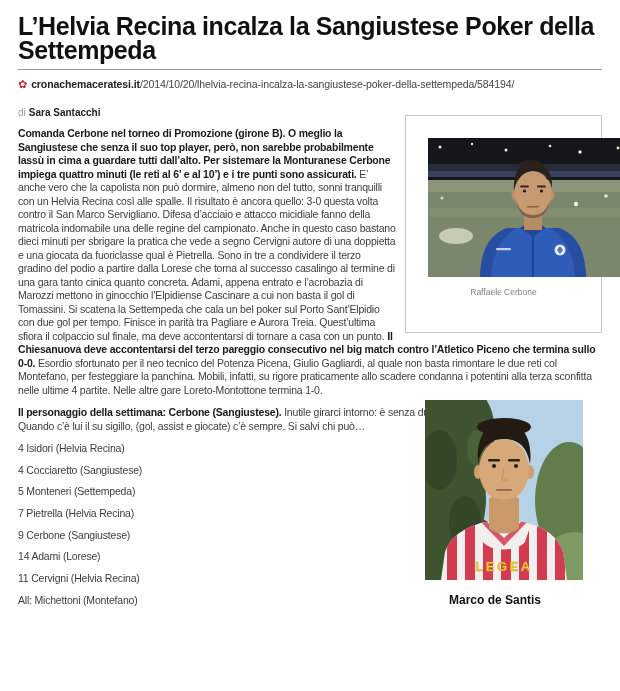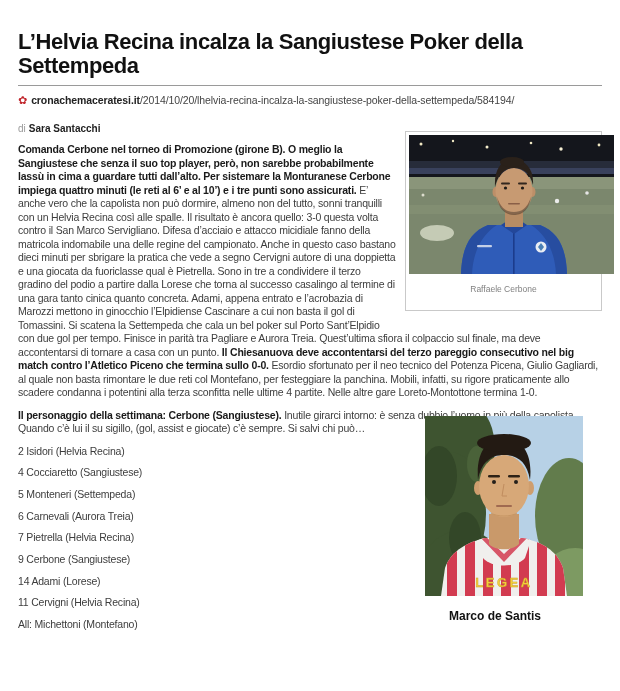--- a/index.html
+++ b/index.html
@@ -6,44 +6,43 @@
   html,body { background:#ffffff; }
   body {
     width:620px; height:691px; overflow:hidden;
     font-family:"Liberation Sans","DejaVu Sans",sans-serif;
     color:#3d3d3d;
   }
   #page { position:relative; width:620px; height:691px; padding:0 18px; background:#fff; }
 
   .title {
     padding-top:14px;
-    font-size:22px; line-height:24px; font-weight:bold; color:#111;
+    font-size:25px; line-height:24px; font-weight:bold; color:#111;
     letter-spacing:-0.4px;
-    margin-top:16px;
   }
   .rule { border:0; border-top:1px solid #9a9a9a; margin-top:7px; }
 
   .source-line {
     margin-top:8px; font-size:10.5px; line-height:12px; color:#444;
     letter-spacing:-0.1px; white-space:nowrap; overflow:hidden;
   }
   .source-line .src-icon { color:#c1272d; font-size:11px; margin-right:4px; }
   .source-line .site { font-weight:bold; color:#222; }
 
   .byline { margin-top:17px; font-size:10px; color:#999; }
   .byline .author { font-weight:bold; color:#222; margin-left:3px; }
 
   .article { margin-top:9px; font-size:10.5px; line-height:13.5px; letter-spacing:-0.2px; }
   .article p { margin:0 0 9px 0; }
   .b { font-weight:bold; color:#1a1a1a; }
 
   figure.photo-card {
     float:right; width:197px;
     margin:-12px 0 10px 8px;
-    background:#fff; border:1px solid #c9c9c9; padding:3px;
+    background:#fff; border:1px solid #c9c9c9; padding:22px;
   }
   figure.photo-card svg { display:block; }
   .caption-small {
     text-align:center; font-size:8.5px; letter-spacing:0;
     color:#808080; margin:9px 0 10px 0;
   }
 
   .top11-heading { font-weight:bold; color:#1a1a1a; margin-bottom:0; }
   ul.top11 { list-style:none; margin-top:7px; }
   ul.top11 li { margin-bottom:8.2px; line-height:13.5px; }
@@ -117,24 +116,23 @@
       </svg>
       <figcaption class="caption-small">Raffaele Cerbone</figcaption>
     </figure>
 
     <p><span class="b">Comanda Cerbone nel torneo di Promozione (girone B). O meglio la Sangiustese che senza il suo top player, però, non sarebbe probabilmente lassù in cima a guardare tutti dall’alto. Per sistemare la Monturanese Cerbone impiega quattro minuti (le reti al 6’ e al 10’) e i tre punti sono assicurati.</span><span> E’ anche vero che la capolista non può dormire, almeno non del tutto, sonni tranquilli con un Helvia Recina così alle spalle. Il risultato è ancora quello: 3-0 questa volta contro il San Marco Servigliano. Difesa d’acciaio e attacco micidiale fanno della matricola indomabile una delle regine del campionato. Anche in questo caso bastano dieci minuti per sbrigare la pratica che vede a segno Cervigni autore di una doppietta e una giocata da fuoriclasse qual è Pietrella. Sono in tre a condividere il terzo gradino del podio a partire dalla Lorese che torna al successo casalingo al termine di una gara tanto cinica quanto concreta. Adami, appena entrato e l’acrobazia di Marozzi mettono in ginocchio l’Elpidiense Cascinare a cui non basta il gol di Tomassini. Si scatena la Settempeda che cala un bel poker sul Porto Sant’Elpidio con due gol per tempo. Finisce in parità tra Pagliare e Aurora Treia. Quest’ultima sfiora il colpaccio sul finale, ma deve accontentarsi di tornare a casa con un punto. </span><span class="b">Il Chiesanuova deve accontentarsi del terzo pareggio consecutivo nel big match contro l’Atletico Piceno che termina sullo 0-0.</span><span> Esordio sfortunato per il neo tecnico del Potenza Picena, Giulio Gagliardi, al quale non basta rimontare le due reti col Montefano, per festeggiare la panchina. Mobili, infatti, su rigore praticamente allo scadere condanna i potentini alla terza sconfitta nelle ultime 4 partite. Nelle altre gare Loreto-Montottone termina 1-0.</span></p>
 
     <p><span class="b">Il personaggio della settimana: Cerbone (Sangiustese).</span><span> Inutile girarci intorno: è senza dubbio l’uomo in più della capolista. Quando c’è lui il su sigillo, (gol, assist e giocate) c’è sempre. Si salvi chi può…</span></p>
 
 
     <ul class="top11">
-      <li>2 Isidori (Helvia Recina)</li>
+      <li>4 Isidori (Helvia Recina)</li>
       <li>4 Cocciaretto (Sangiustese)</li>
       <li>5 Monteneri (Settempeda)</li>
-      <li>6 Carnevali (Aurora Treia)</li>
       <li>7 Pietrella (Helvia Recina)</li>
       <li>9 Cerbone (Sangiustese)</li>
       <li>14 Adami (Lorese)</li>
       <li>11 Cervigni (Helvia Recina)</li>
       <li>All: Michettoni (Montefano)</li>
     </ul>
 
   </div>
 
   <div class="photo2-wrap">

